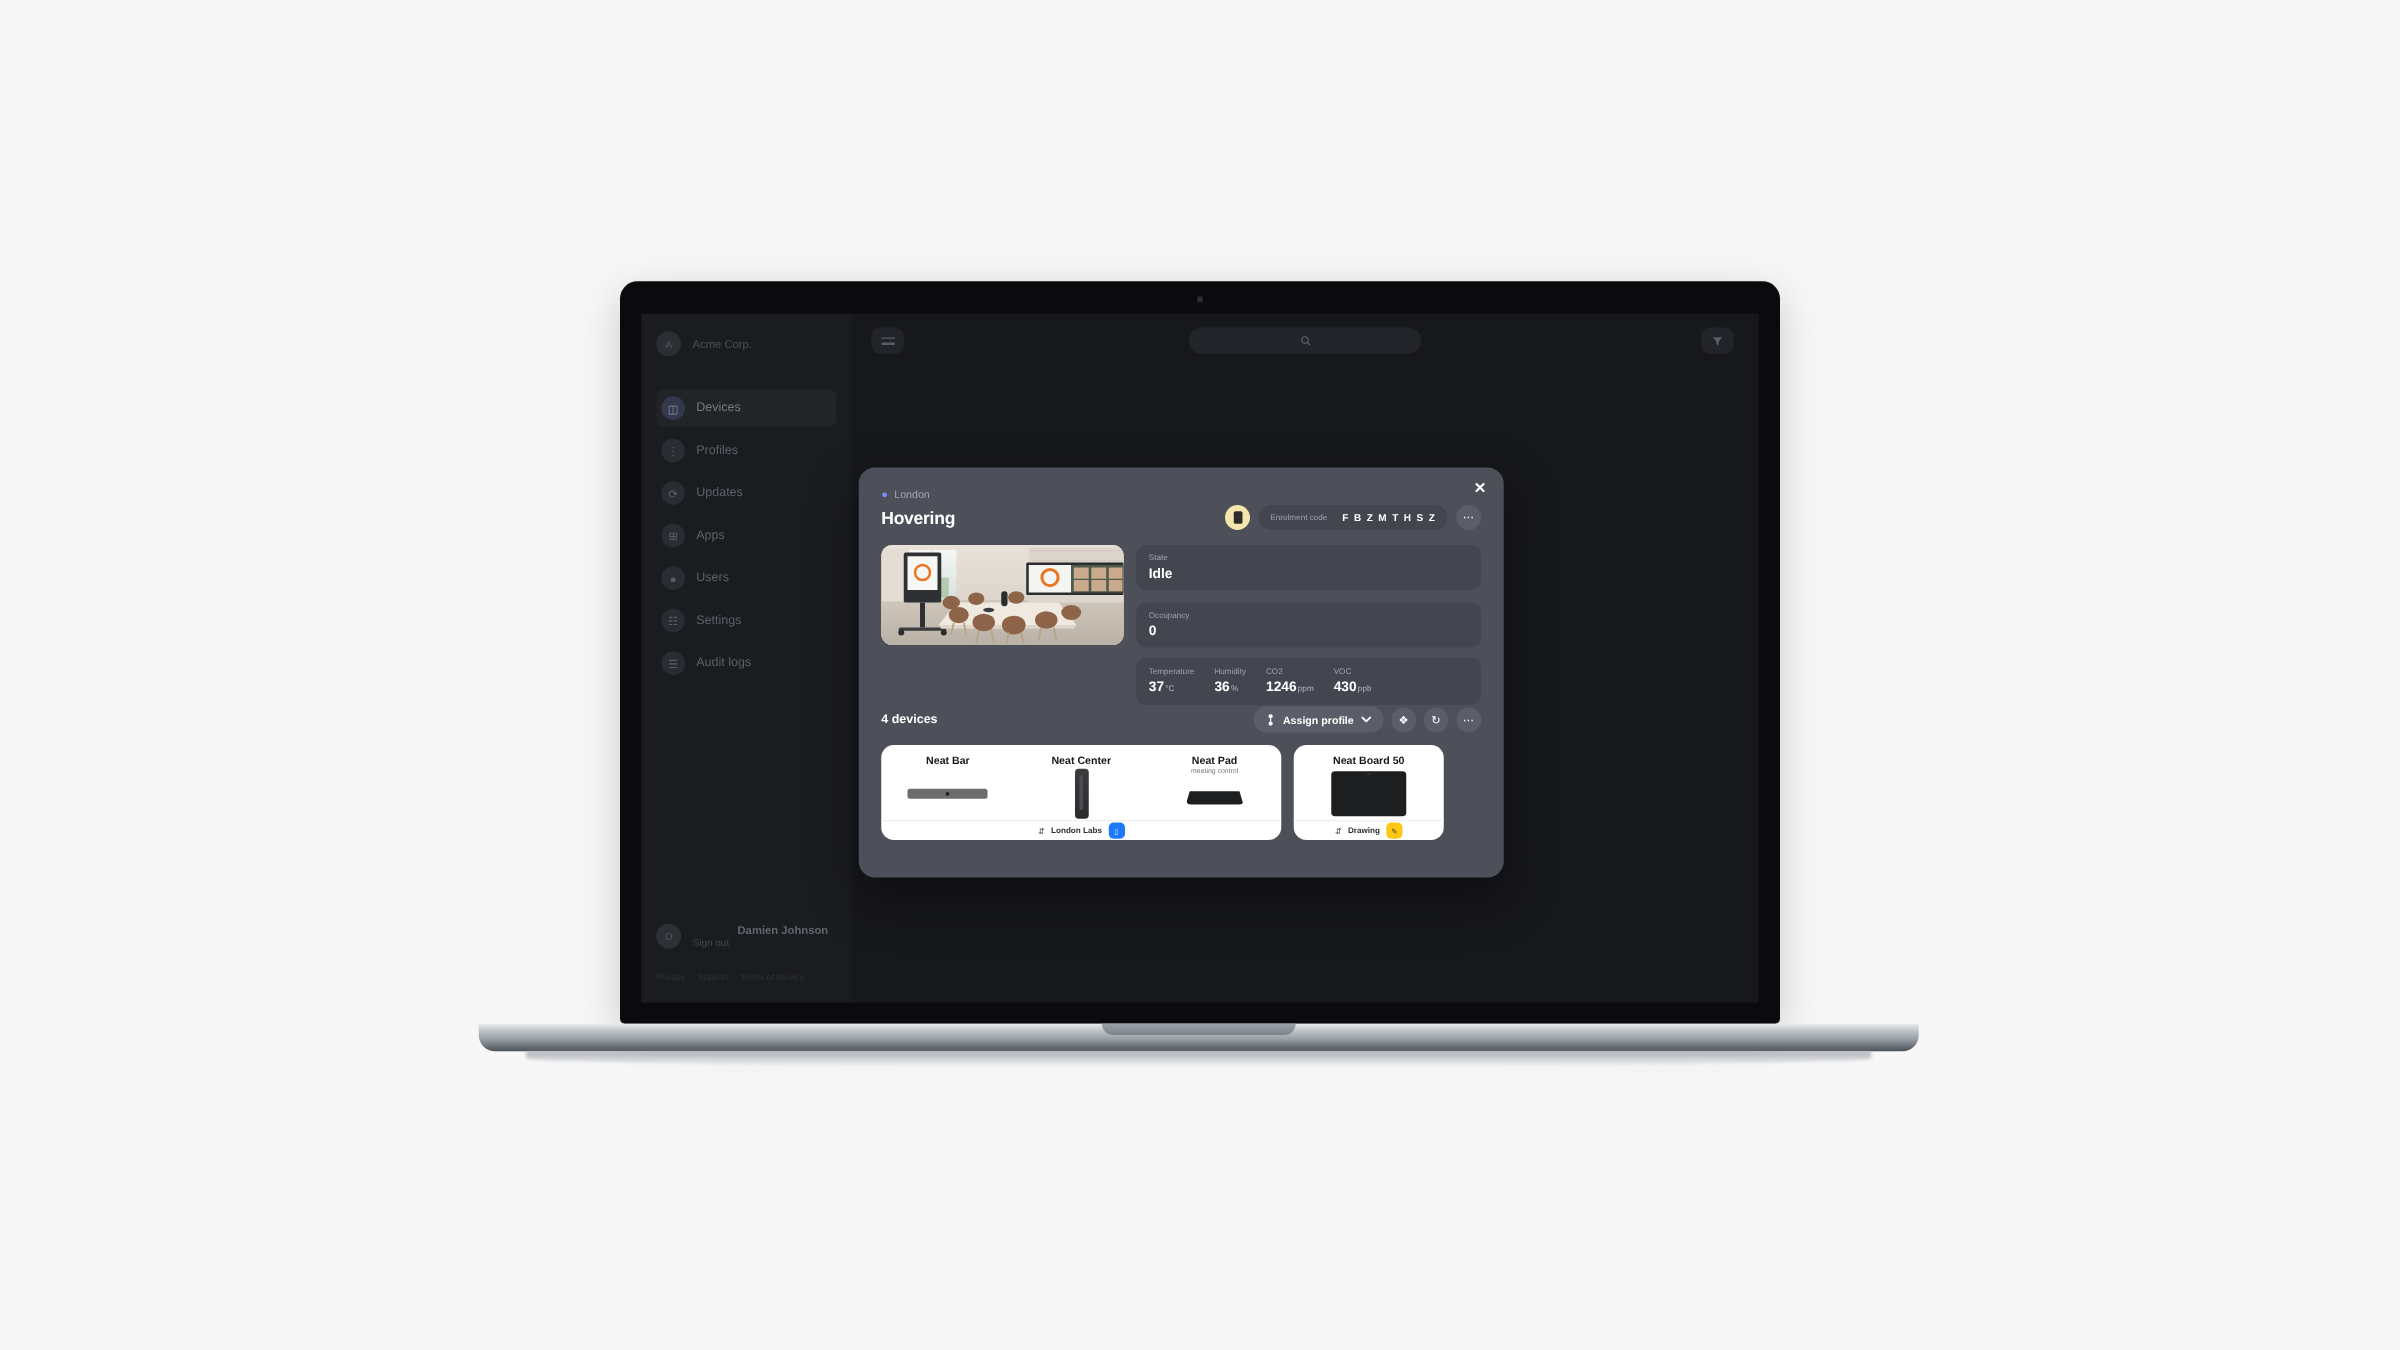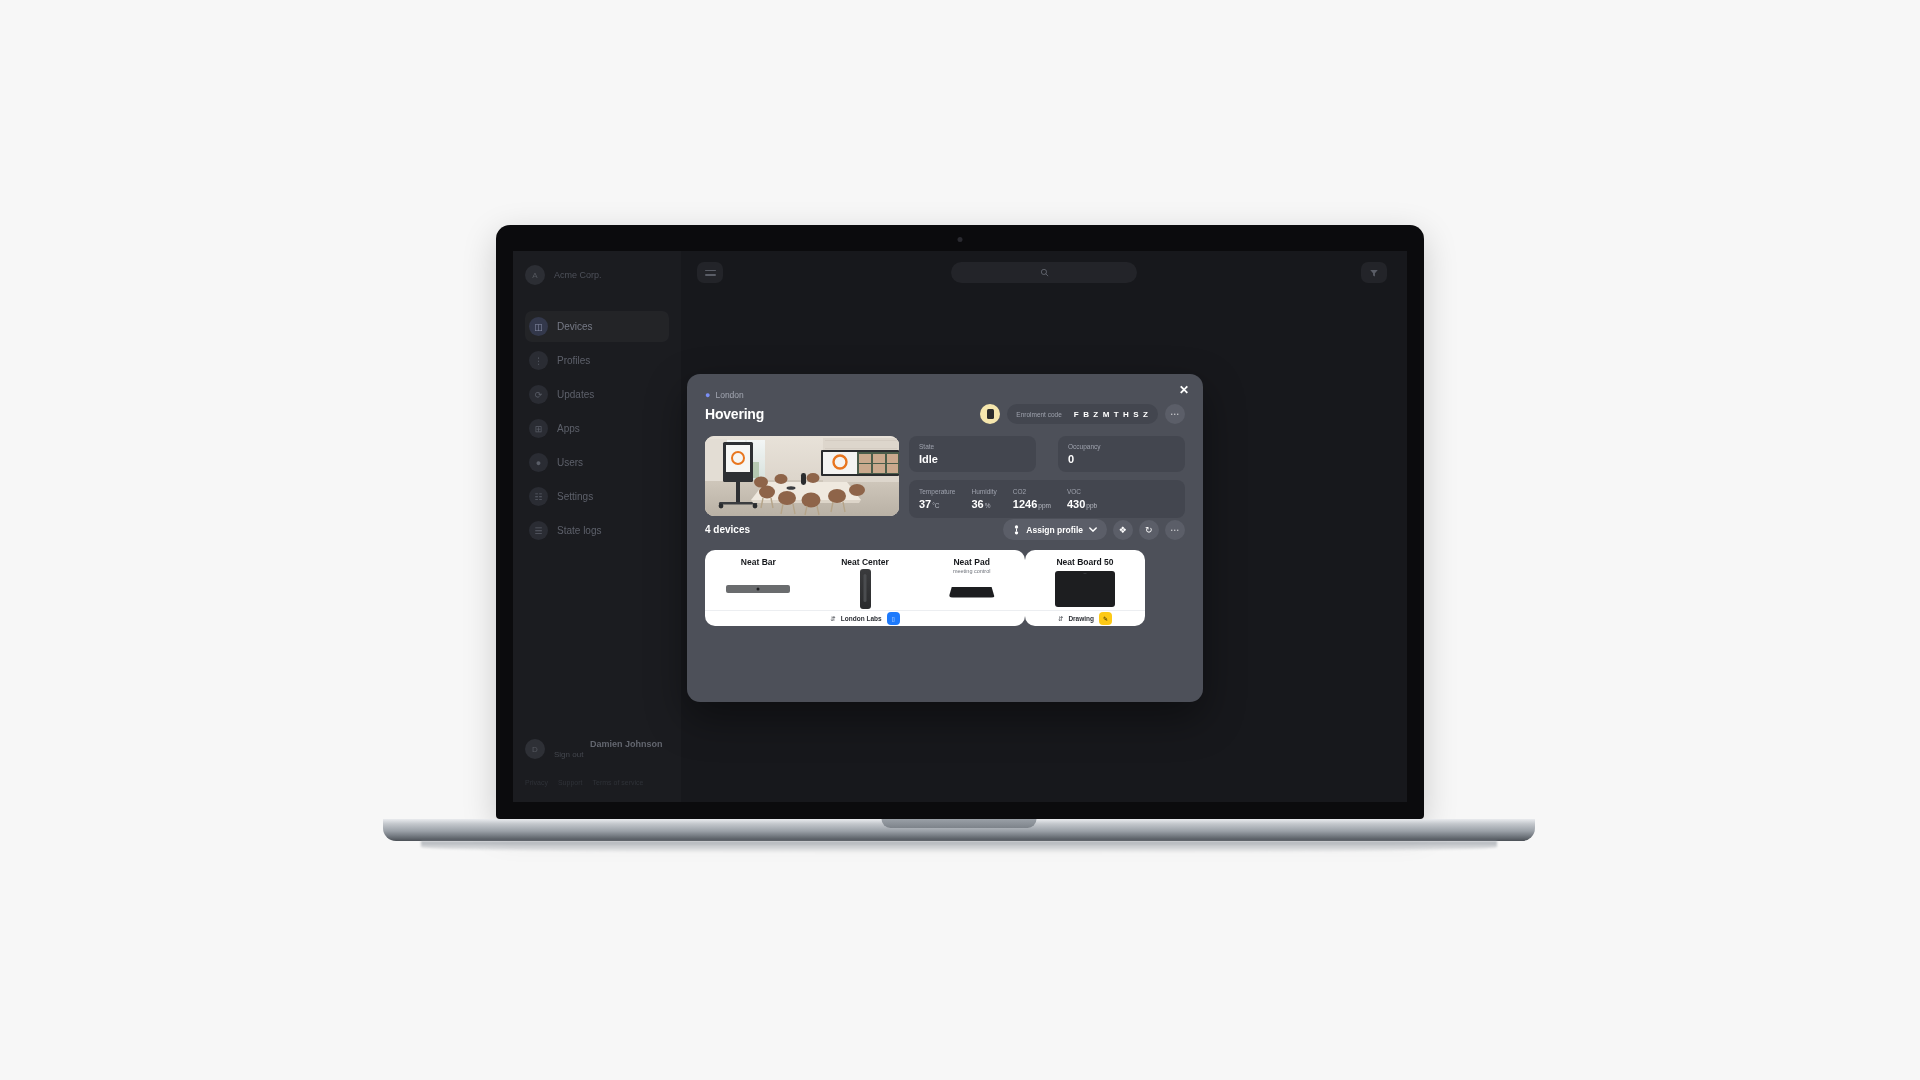--- a/index.html
+++ b/index.html
@@ -176,21 +176,21 @@
     color: #fff; font-size: 9px; letter-spacing: .5px;
   }
 
   #info-row { display: flex; gap: 10px; margin-top: 12px; }
   #room-photo {
     width: 194px; height: 80px; border-radius: 9px;
     overflow: hidden; flex-shrink: 0;
     position: relative; background: #cfc6bb;
   }
   #info-right { flex: 1; display: flex; flex-direction: column; gap: 8px; }
-  .stat-row { display: flex; gap: 22px; }
+  .stat-row { display: flex; gap: 10px; flex-direction: column; }
   .stat-card {
     flex: 1; background: #43464f; border-radius: 8px;
     padding: 7px 10px;
   }
   .stat-label { color: #9ea2ad; font-size: 6.5px; }
   .stat-value { color: #fff; font-size: 11px; font-weight: bold; margin-top: 3px; }
   #sensor-card {
     background: #43464f; border-radius: 8px;
     padding: 8px 10px; display: flex; gap: 16px;
   }
@@ -204,21 +204,21 @@
     margin-top: 1px;
   }
   #devices-count { color: #fff; font-size: 10px; font-weight: bold; }
   #devices-actions { display: flex; align-items: center; gap: 6px; }
   #assign-btn {
     height: 21px; border-radius: 11px; background: #5b5e68;
     display: flex; align-items: center; gap: 6px; padding: 0 10px;
   }
   .assign-label { color: #fff; font-size: 8.5px; font-weight: bold; }
 
-  #device-cards { display: flex; margin-top: 10px; }
+  #device-cards { display: flex; gap: 10px; margin-top: 10px; }
   .device-card {
     background: #fff; border-radius: 10px;
     display: flex; flex-direction: column;
   }
   #card-group { width: 320px; height: 76px; }
   #card-single { width: 120px; height: 76px; }
   .card-items { flex: 1; display: flex; }
   .card-item { flex: 1; display: flex; flex-direction: column; align-items: center; padding-top: 7px; }
   .item-name { color: #16181c; font-size: 8.5px; font-weight: bold; }
   .item-sub { color: #6e727a; font-size: 5.5px; margin-top: 1px; }
@@ -305,21 +305,21 @@
           <div class="nav-item">
             <div class="nav-ico">●</div>
             <div class="nav-label">Users</div>
           </div>
           <div class="nav-item">
             <div class="nav-ico">☷</div>
             <div class="nav-label">Settings</div>
           </div>
           <div class="nav-item">
             <div class="nav-ico">☰</div>
-            <div class="nav-label">State logs</div>
+            <div class="nav-label">Audit logs</div>
           </div>
 
           <div id="side-footer">
             <div class="user-row">
               <div class="user-avatar">D</div>
               <div>
                 <div class="user-name">Damien Johnson</div>
                 <div class="user-sub">Sign out</div>
               </div>
             </div>

